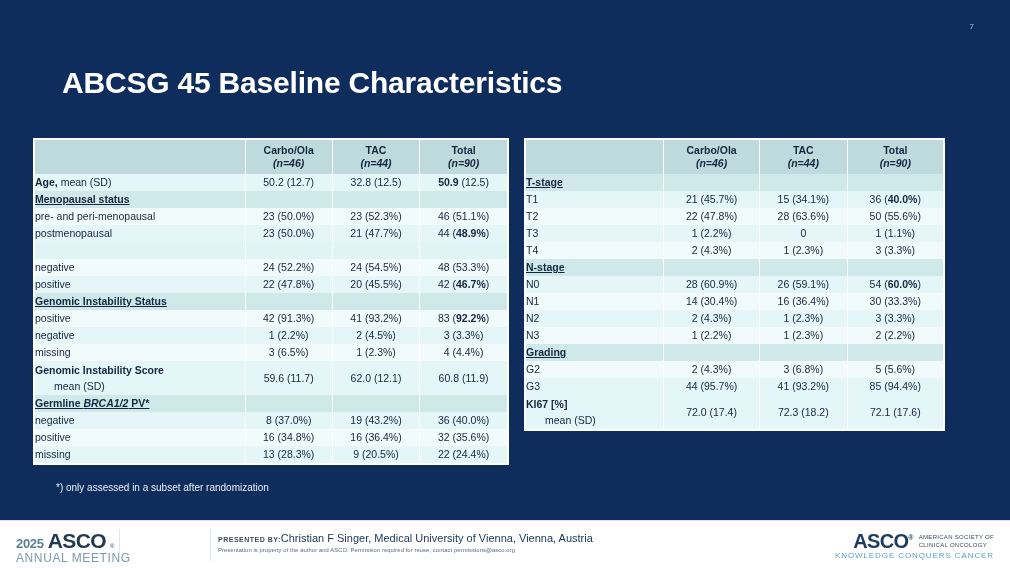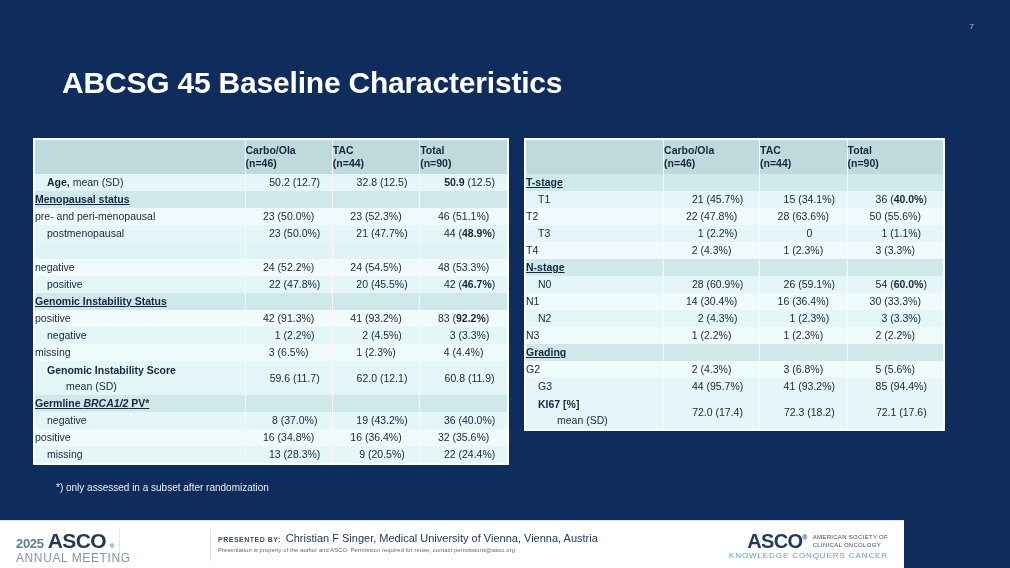--- a/index.html
+++ b/index.html
@@ -61,47 +61,47 @@
     padding: 0;
     vertical-align: middle;
     white-space: nowrap;
   }
 
   
   thead tr { background: #bfdadd; }
   thead th {
     font-weight: 700;
     font-size: 10.5px;
-    text-align: left;
+    text-align: center;
     height: 34px;
     line-height: 1.25;
     padding: 3px 4px;
     color: #15263f;
   }
   thead th.lbl { text-align: left; }
-  thead th .n { display: block; font-weight: 700; }
+  thead th .n { display: block; font-weight: 700; font-style: italic; }
 
   
   tbody tr { height: 17px; }
   tbody td {
     height: 17px;
     padding: 0 7px;
     font-size: 10.5px;
     line-height: 17px;
   }
   tbody td.lbl { text-align: left; }
   tbody td.val { text-align: center; }
 
   
   tbody td.val, thead th.val {
     border-left: 1px solid #ffffff;
   }
 
   
-  tr.sh-a td { background: #e4f6f7; padding-left: 12px; }
+  tr.sh-a td { background: #e4f6f7; }
   tr.sh-c td { background: #f2fbfb; }
   tr.head-row td { background: #cfe9eb; font-weight: 700; }
   tr.head-row2 td { background: #dff4f5; font-weight: 700; }
 
   
   td.group { font-weight: 700; text-decoration: underline; }
 
   
   td.indent { padding-left: 22px; }
 
@@ -132,21 +132,21 @@
     top: 482px;
     font-size: 10px;
     color: #e8eef7;
   }
 
   
   .footer {
     position: absolute;
     left: 0;
     bottom: 0;
-    width: 904px;
+    width: 1010px;
     height: 48px;
     background: #ffffff;
     border-top: 1px solid #e1e6ed;
   }
   .footer-inner {
     position: relative;
     width: 100%;
     height: 100%;
   }
 
@@ -195,21 +195,20 @@
   }
 
   .presented {
     position: absolute;
     left: 218px;
     top: 11px;
   }
   .presented .line1 {
     display: flex;
     align-items: baseline;
-    gap: 5px;
   }
   .presented .pb {
     font-size: 7px;
     font-weight: 700;
     color: #3c4a5e;
     letter-spacing: 0.5px;
   }
   .presented .name {
     font-size: 11px;
     color: #22395c;

